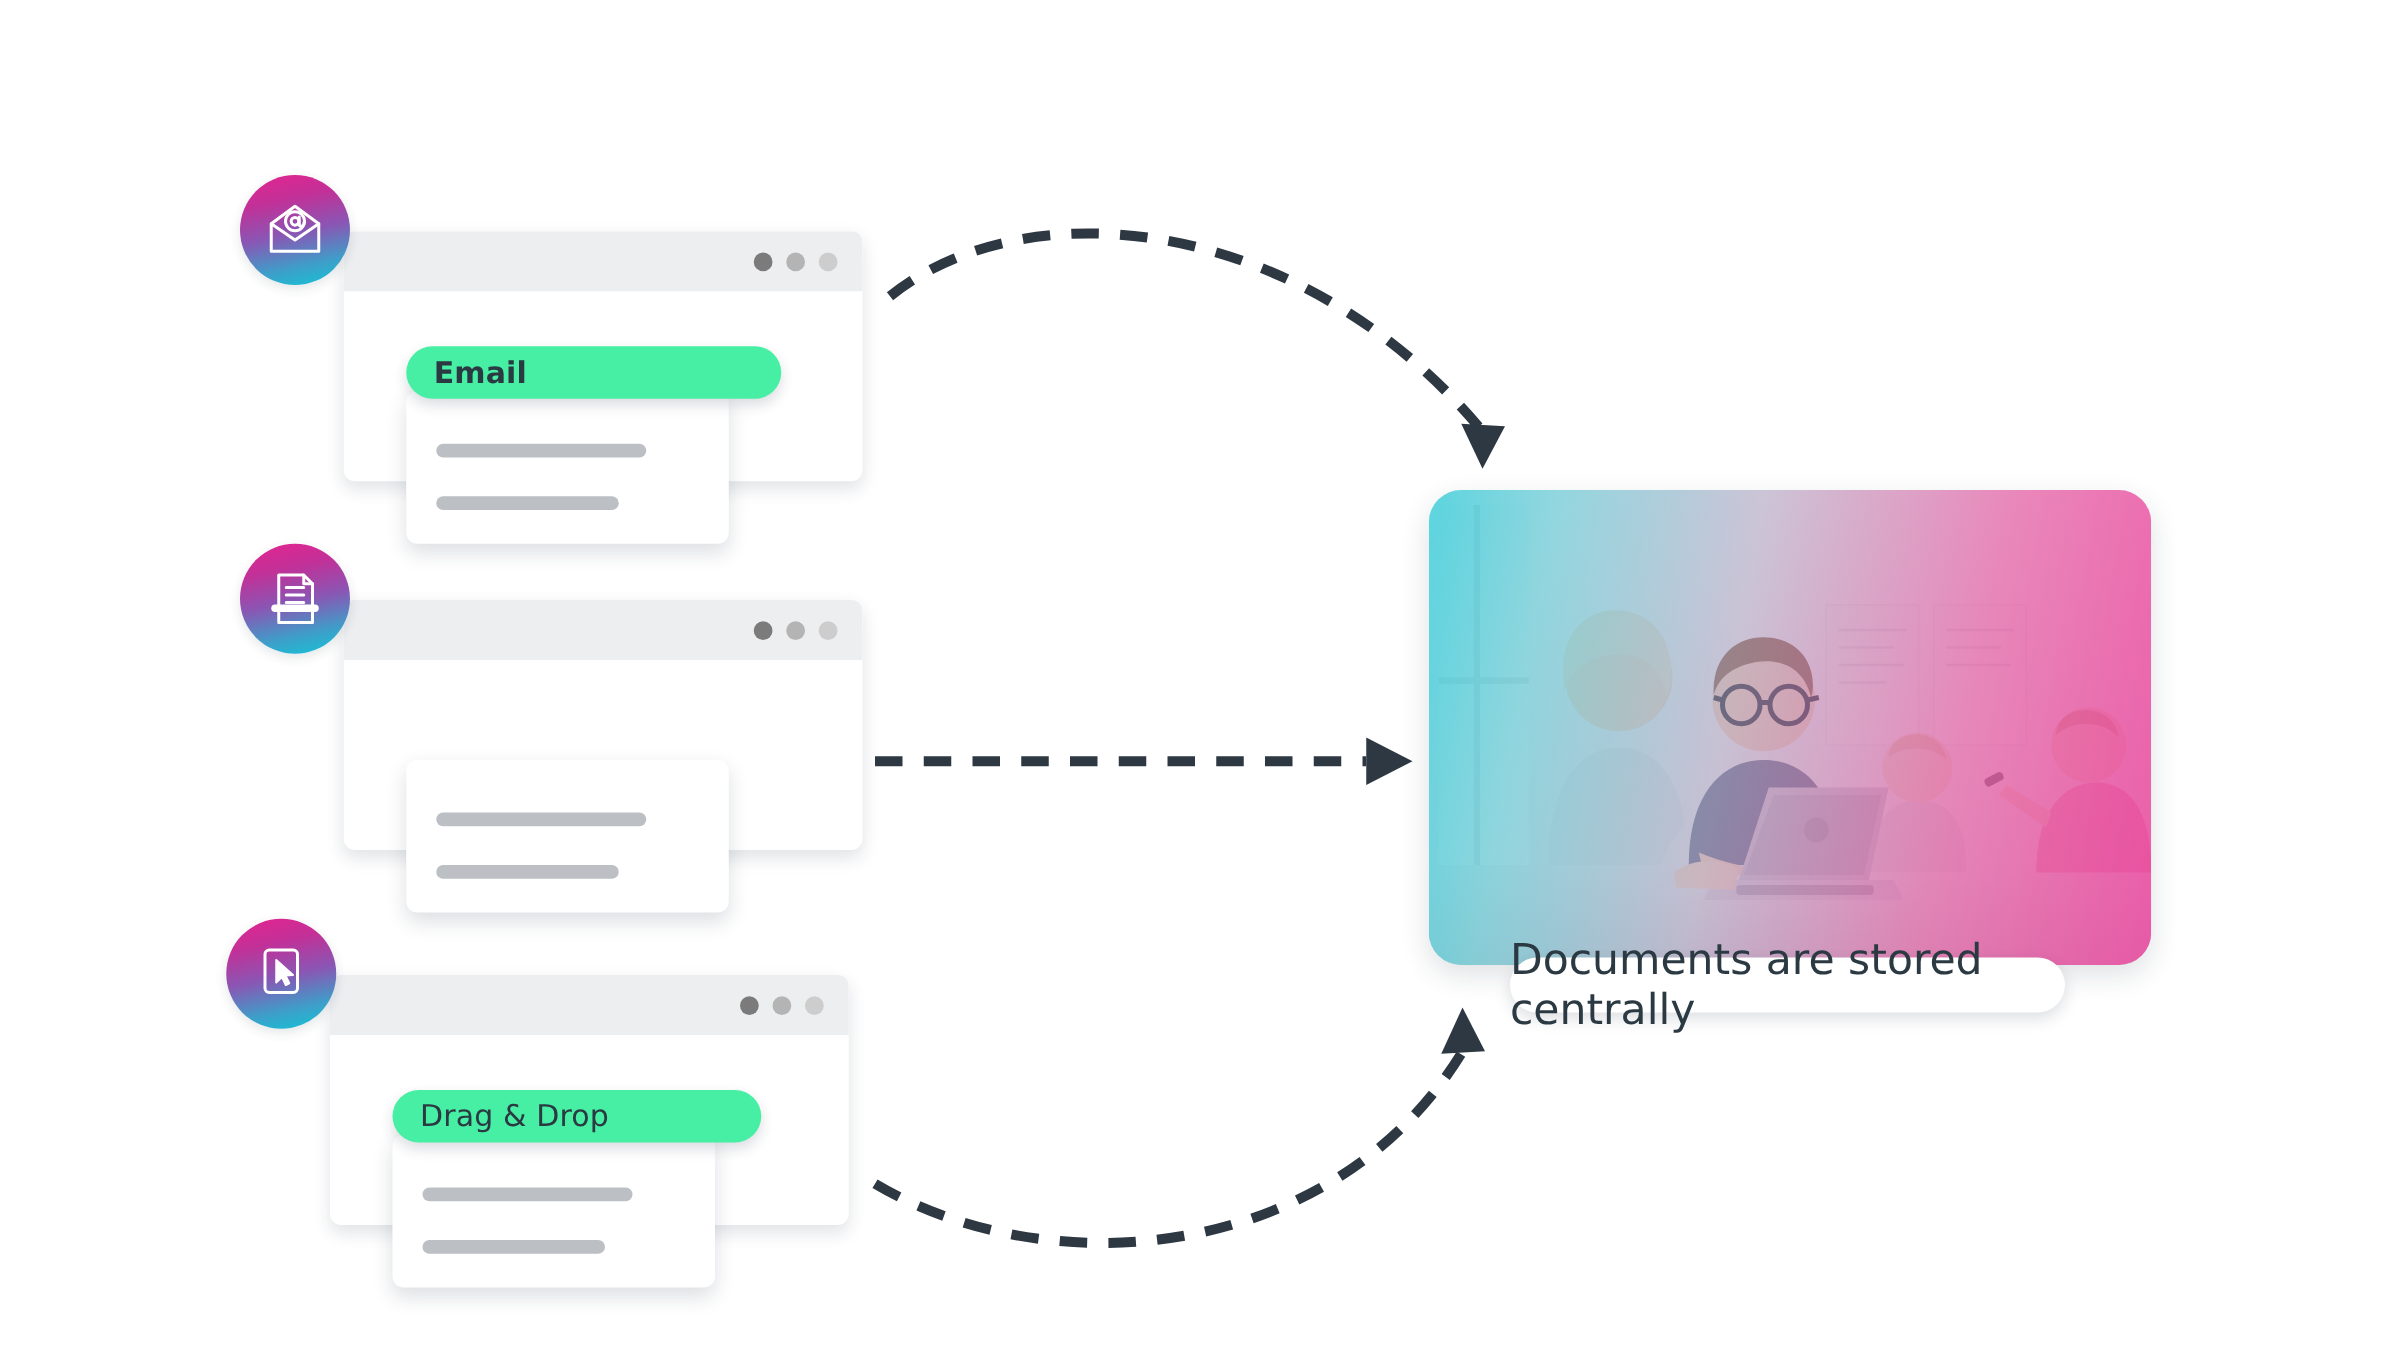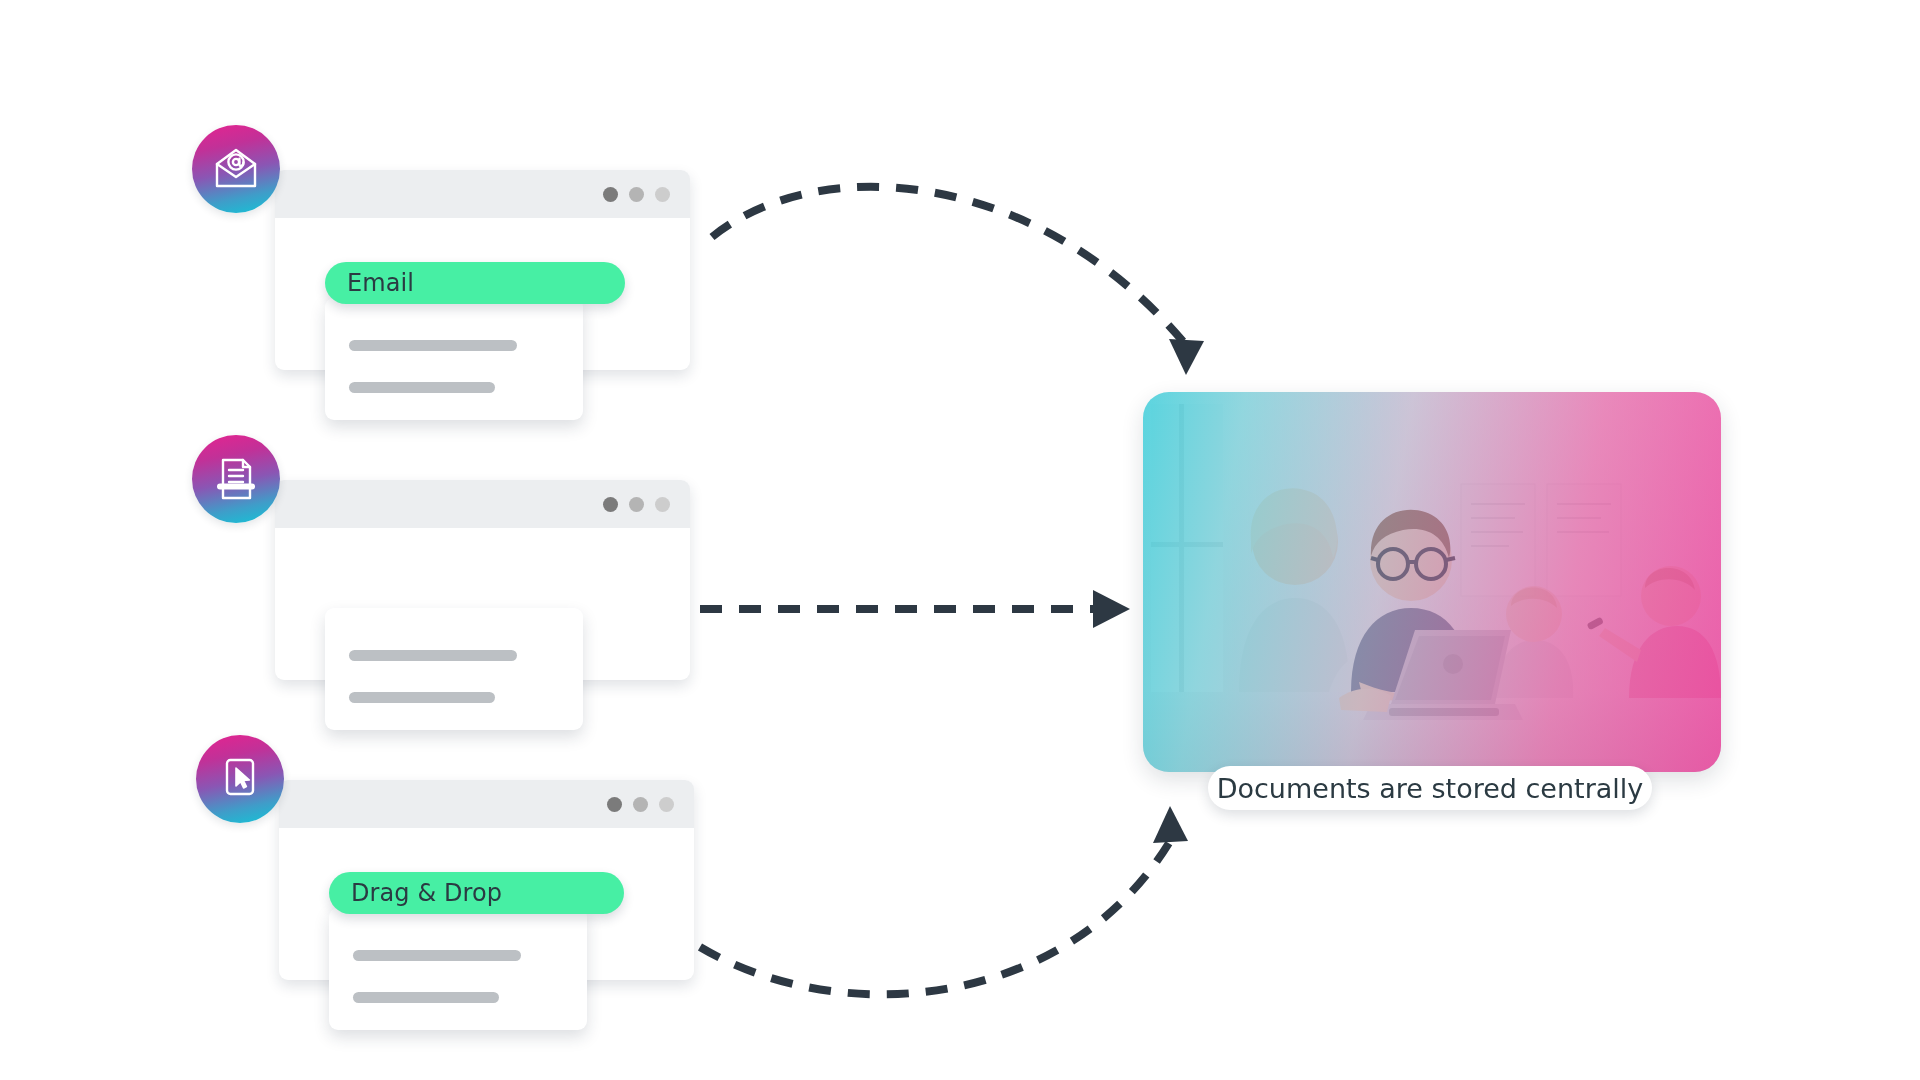--- a/index.html
+++ b/index.html
@@ -6,23 +6,23 @@
   html, body {
     width: 1920px; height: 1080px;
     background: #ffffff;
     font-family: "DejaVu Sans", sans-serif;
     overflow: hidden;
   }
   .stage { position: relative; width: 1920px; height: 1080px; background:#fff; }
 
   
   .source-group { position: absolute; width: 460px; height: 265px; }
-  .src-1 { left: 275px; top: 170px; }
+  .src-1 { left: 275px; top: 185px; font-weight: bold; }
   .src-2 { left: 275px; top: 480px; }
-  .src-3 { left: 279px; top: 780px; text-align: center; }
+  .src-3 { left: 264px; top: 780px; text-align: center; }
 
   
   .win-back {
     position: absolute; left: 0; top: 0;
     width: 415px; height: 200px;
     background: #ffffff;
     border-radius: 9px;
     box-shadow: 0 6px 14px rgba(25,40,60,.13);
     overflow: hidden;
   }
@@ -102,21 +102,21 @@
       rgba(236,44,145,.74) 100%);
   }
   .caption {
     position: absolute; left: 1208px; top: 766px;
     width: 444px; height: 44px;
     background:#fff; border-radius: 22px;
     display:flex; align-items:center; justify-content:center;
     box-shadow: 0 5px 13px rgba(25,40,60,.15);
     z-index: 8;
   }
-  .caption span { font-size: 27px; color:#2b3a42; }
+  .caption span { font-size: 34px; color:#2b3a42; }
 </style>
 </head>
 <body>
 
 <div class="stage">
 
   <div class="source-group src-1">
     <div class="win-back">
       <div class="win-bar">
         <div class="dots">

